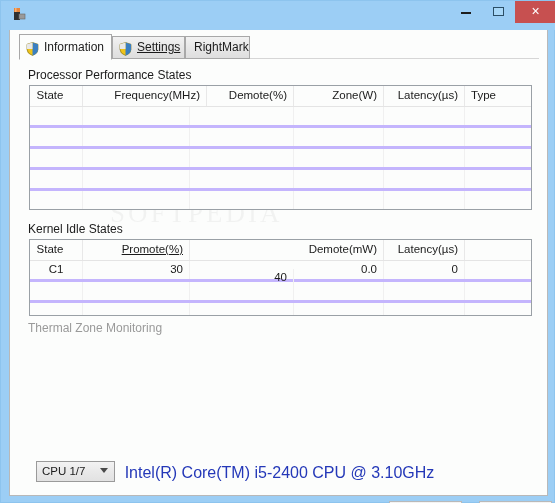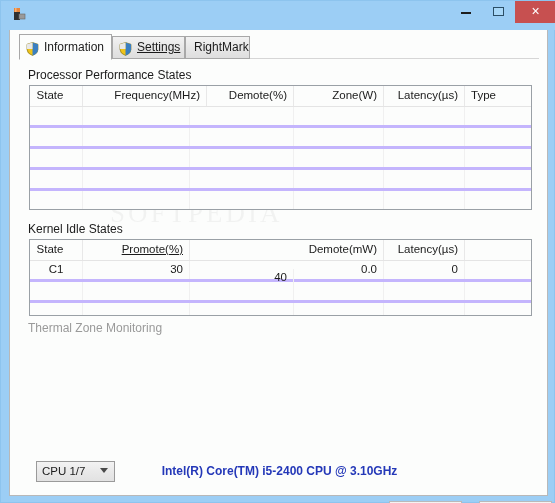--- a/index.html
+++ b/index.html
@@ -279,24 +279,23 @@
     border-left: 4px solid transparent;
     border-right: 4px solid transparent;
     border-top: 5px solid #4a4a4a;
   }
   #cpu-name {
     position: absolute;
     left: 0;
     top: 434px;
     width: 539px;
     text-align: center;
-    font-size: 12px;
+    font-size: 16px;
     color: #2438b8;
     white-space: nowrap;
-    font-weight: bold;
   }
 
   .dlg-btn {
     position: absolute;
     top: 471px;
     width: 73px;
     height: 22px;
     box-sizing: border-box;
     border: 1px solid #b9b9b9;
     background: linear-gradient(to bottom, #f4f4f4 0%, #ececec 55%, #e6e6e6 100%);

